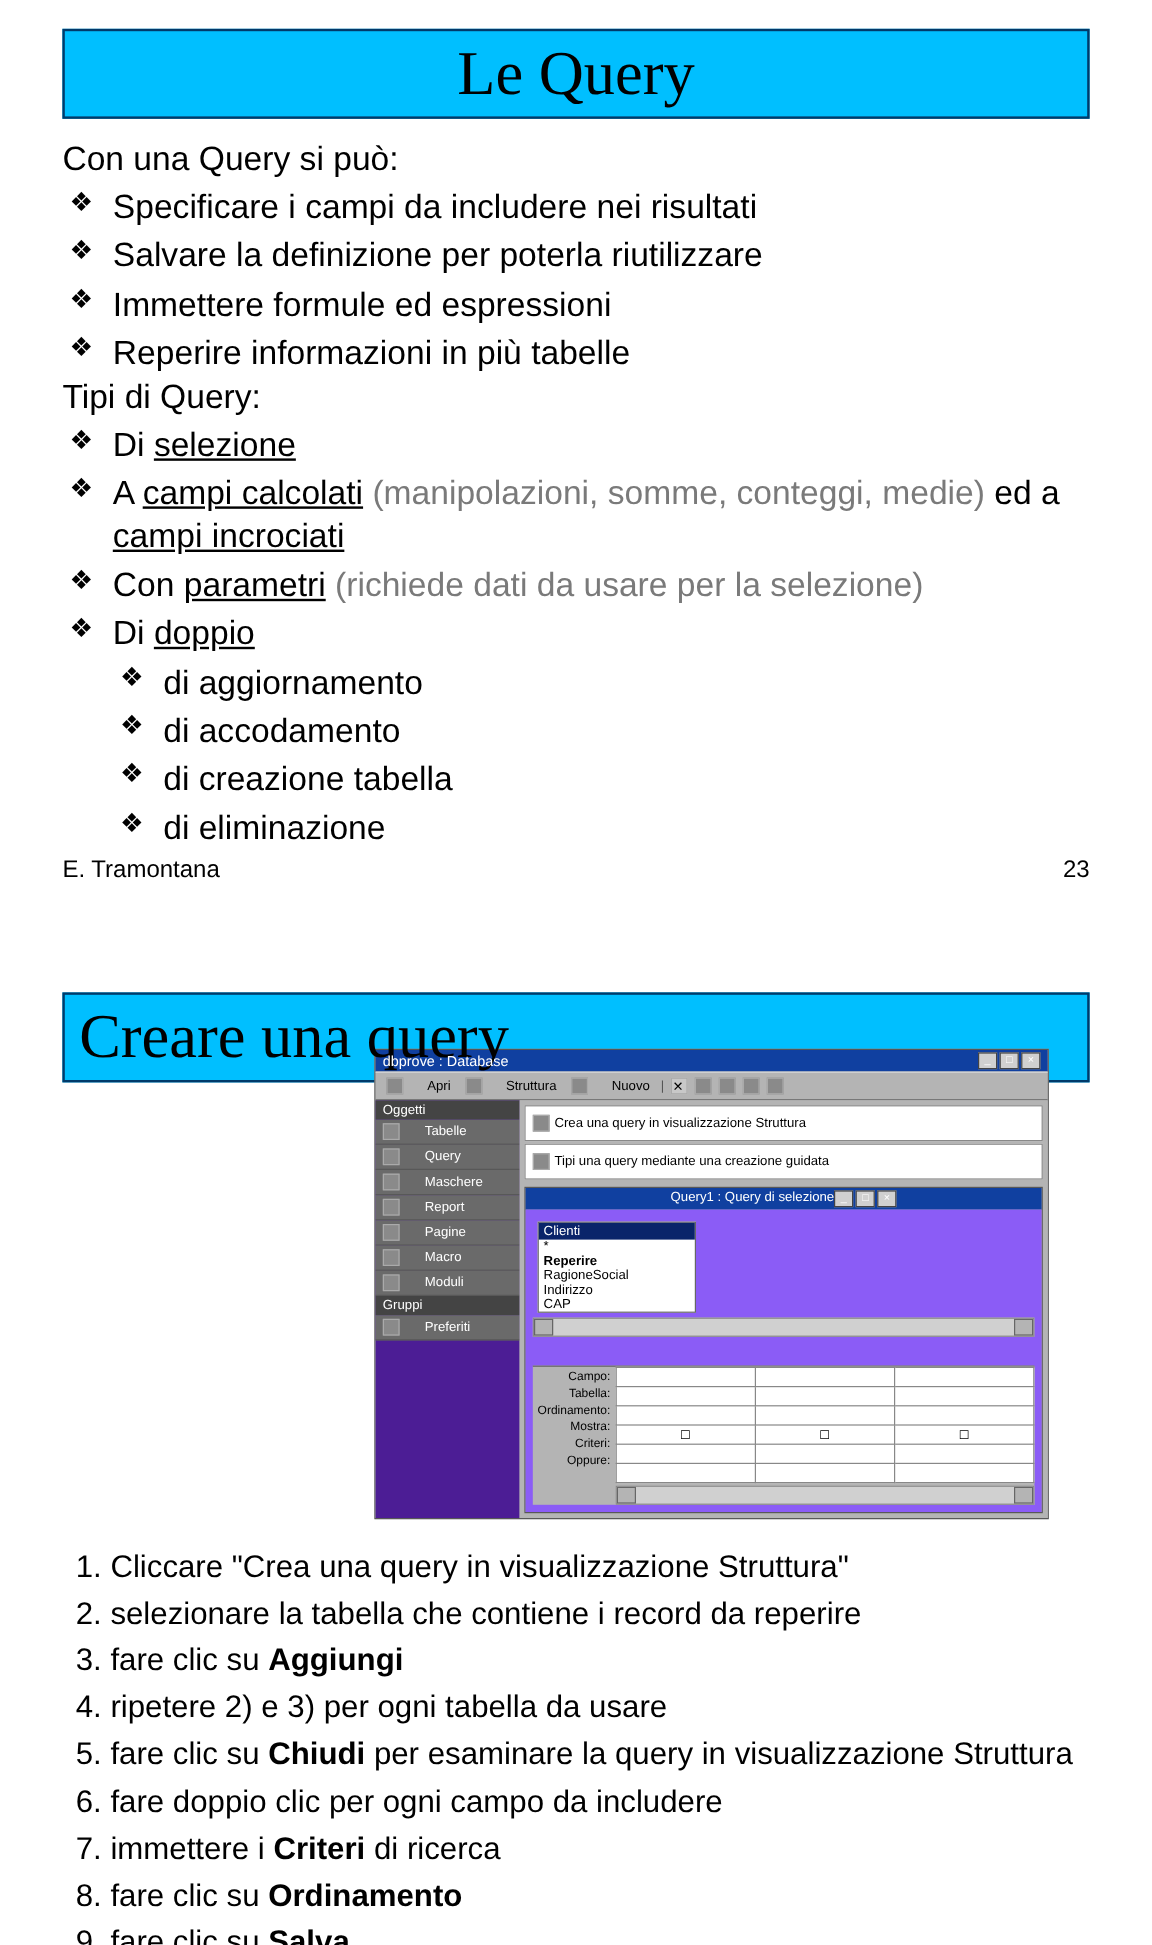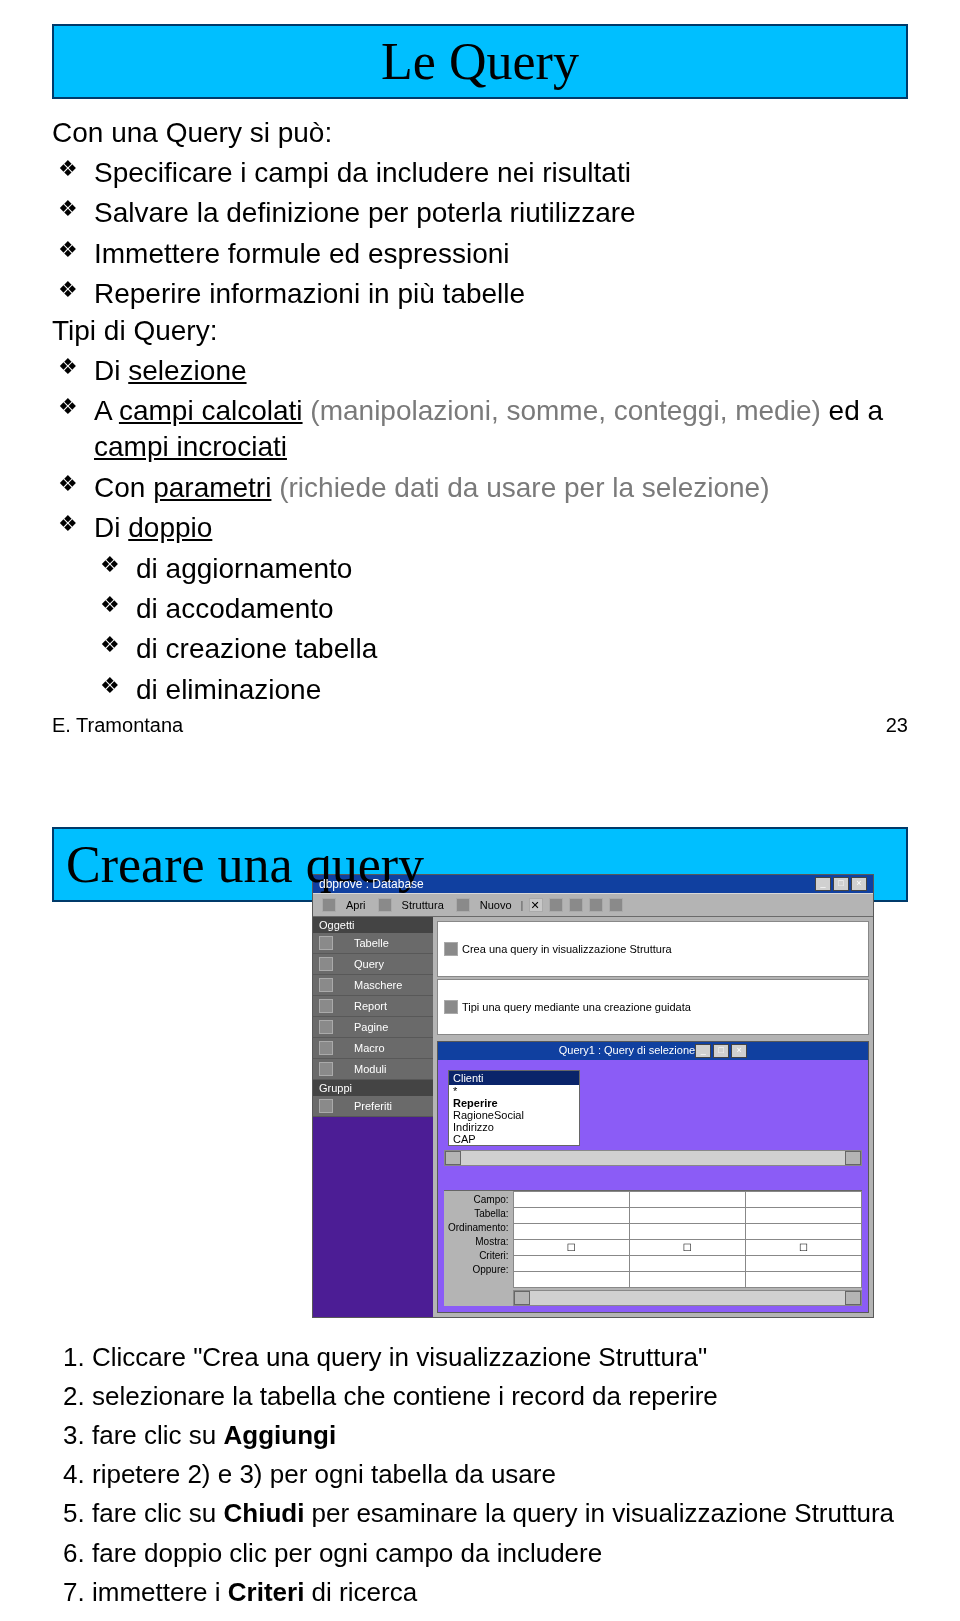--- a/index.html
+++ b/index.html
@@ -15,28 +15,28 @@
   .sub-bullet-list>li::before{content:"❖";position:absolute;left:48px;top:2px;font-size:22px}
   .underline{text-decoration:underline}
   .gray{color:#7a7a7a}
   .footer{display:flex;justify-content:space-between;font-size:20px;padding:4px 0 0 0}
   
   .app-win{border:1px solid #585858;background:#b4b4b4;margin:0 0 0 260px;width:560px;font-family:Tahoma,Arial,sans-serif;font-size:12px}
   .app-titlebar{background:linear-gradient(#1040a0,#1040a0);color:#fff;padding:2px 6px;display:flex;justify-content:space-between;align-items:center}
   .win-btns{display:flex;gap:2px}
   .win-btns span{width:14px;height:12px;background:#d0d0d0;border:1px solid #444;display:inline-block;font-size:9px;text-align:center;line-height:11px}
   .toolbar{background:#b4b4b4;border-top:1px solid #d8d8d8;border-bottom:1px solid #6a6a6a;padding:3px 6px;display:flex;gap:6px;align-items:center;font-size:11px}
-  .toolbar .btn{display:inline-flex;align-items:center;gap:10px;padding:1px 3px}
+  .toolbar .btn{display:inline-flex;align-items:center;gap:20px;padding:1px 3px}
   .body-area{display:flex;background:#b4b4b4}
   .sidebar{width:120px;background:#4c1d95;padding:0}
   .sidegroup{background:#444;color:#fff;font-size:11px;padding:2px 6px}
   .sideitem{background:#6a6a6a;color:#fff;font-size:11px;padding:3px 6px;display:flex;align-items:center;gap:21px;border-bottom:1px solid #585858}
   .sideicon{width:12px;height:12px;background:#8a8a8a;border:1px solid #aaa}
   .right-pane{flex:1;background:#b4b4b4;padding:4px}
-  .option-row{background:#fff;border:1px solid #888;padding:20px 6px;margin-bottom:2px;font-size:11px;display:flex;align-items:center;gap:4px}
+  .option-row{background:#fff;border:1px solid #888;padding:7px 6px;margin-bottom:2px;font-size:11px;display:flex;align-items:center;gap:4px}
   .inner-win{border:1px solid #585858;margin-top:6px}
   .inner-title{background:linear-gradient(#1040a0,#1040a0);color:#fff;padding:2px 6px;display:flex;justify-content:center;font-size:11px}
   .inner-body{background:#8b5cf6;padding:6px}
   .field-list{background:#fff;border:1px solid #666;width:130px;font-size:11px;margin:4px}
   .field-list .fl-title{background:#0a246a;color:#fff;padding:1px 4px}
   .field-list div{padding:0 4px}
   .grid-area{background:#b4b4b4;border-top:1px solid #666;margin-top:24px;display:flex}
   .grid-labels{font-size:10px;text-align:right;padding:2px 4px;line-height:14px}
   .grid-table{flex:1}
   .grid-table table{border-collapse:collapse;width:100%;background:#fff}

